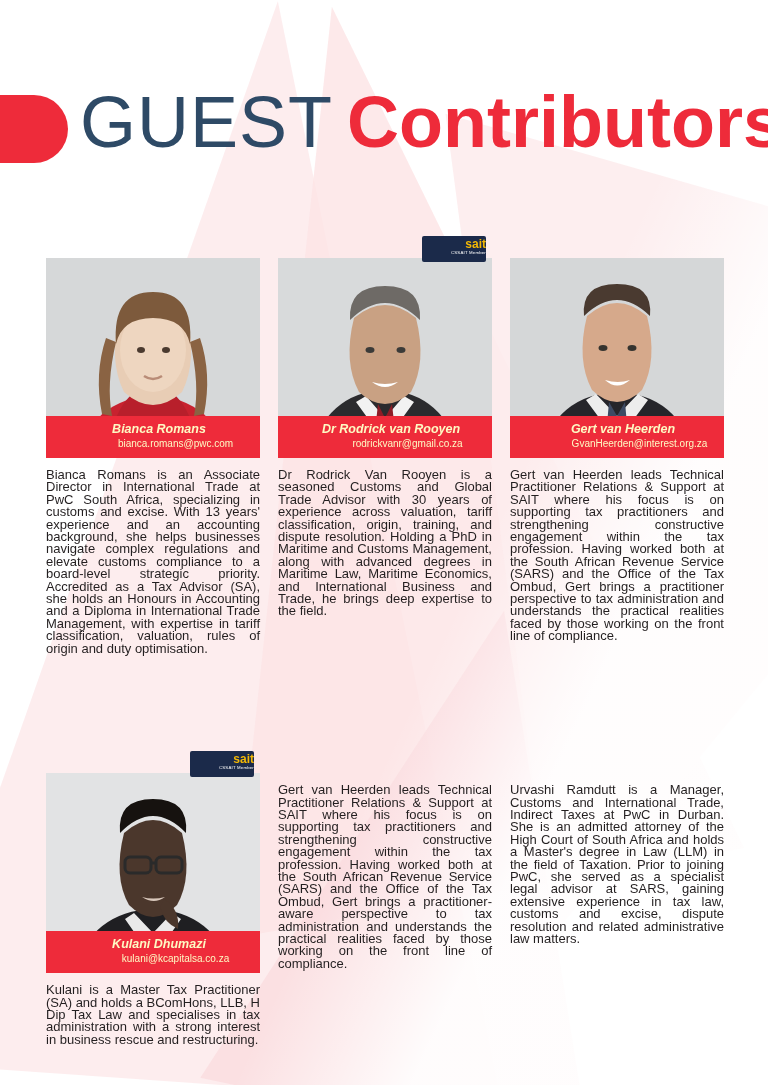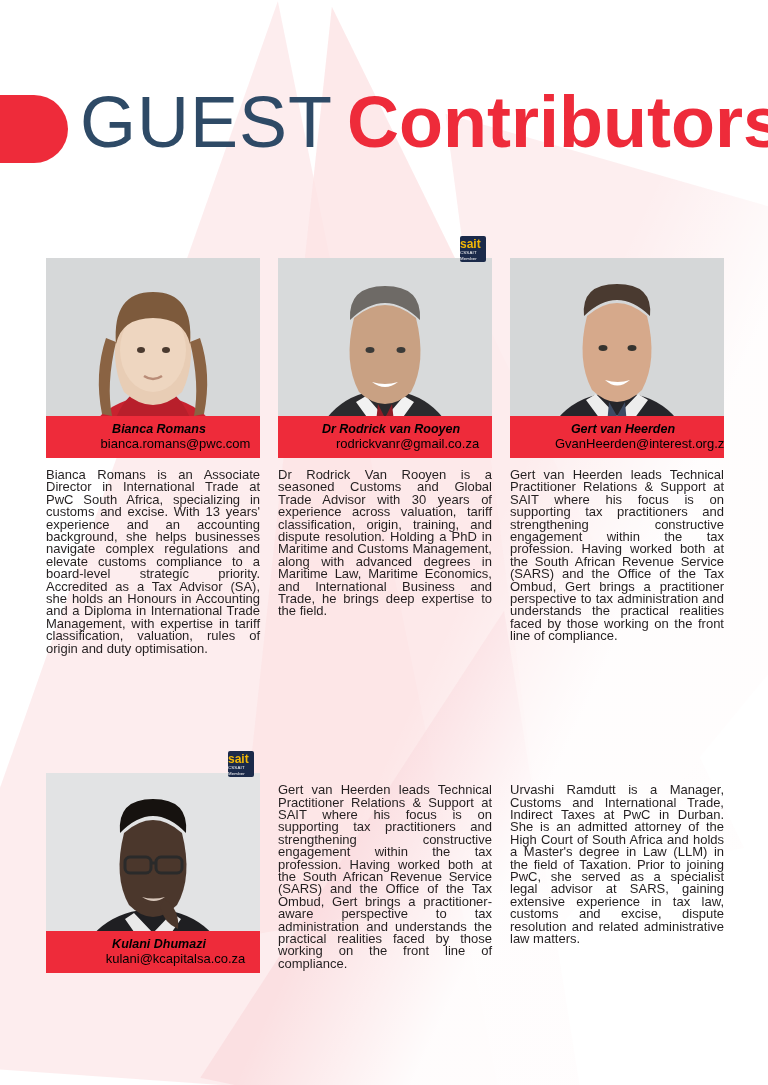--- a/index.html
+++ b/index.html
@@ -103,47 +103,47 @@
     position:relative;
     overflow:hidden;
     background:#d9d9d9;
   }
   .photo .ph-img{
     position:absolute;inset:0;
   }
   .caption{
     position:absolute;left:0;bottom:0;width:214px;
     background:#ee2b3a;
-    color:#000000;
+    color:#fef9c3;
     text-align:center;
     padding:6px 0 8px 12px;
     box-sizing:border-box;
   }
   .cap-name{
     font-size:12.5px;font-weight:bold;font-style:italic;line-height:15px;
     display:block;
   }
   .cap-mail{
-    font-size:13px;line-height:13px;display:block;margin-left:33px;
+    font-size:10px;line-height:13px;display:block;margin-left:33px;
   }
   .bio{
     margin-top:11px;
     font-size:13px;
     line-height:12.4px;
     color:#231f20;
     text-align:justify;
     width:214px;
   }
   .sait-badge{
     position:absolute;top:-22px;right:6px;
-    width:26px;height:26px;
+    width:64px;height:26px;
     background:#1b2a4a;
     border-radius:2px;
     z-index:5;
-    text-align:left;
+    text-align:right;
     padding-top:2px;
     box-sizing:border-box;
   }
   .sait-badge .s-word{
     display:block;color:#f2b705;font-size:12px;font-weight:bold;line-height:12px;
     font-family:"Liberation Sans", sans-serif;
   }
   .sait-badge .s-sub{
     display:block;color:#ffffff;font-size:4.3px;line-height:6px;letter-spacing:.2px;
   }
@@ -262,20 +262,21 @@
             <rect x="110" y="84" width="26" height="16" rx="5" fill="none" stroke="#2a2a2a" stroke-width="3"></rect>
             <line x1="105" y1="90" x2="110" y2="90" stroke="#2a2a2a" stroke-width="3"></line>
             <path d="M96 124 q12 8 23 0 q-12 3 -23 0z" fill="#d8c7bb"></path>
             <path d="M118 126 q16 10 14 30 q-14 -6 -18 -22z" fill="#4b372c"></path>
           </svg>
           <div class="caption">
             <span class="cap-name">Kulani Dhumazi</span>
             <span class="cap-mail">kulani@kcapitalsa.co.za</span>
           </div>
         </div>
+        <div class="bio">Kulani is a Master Tax Practitioner (SA) and holds a BComHons, LLB, H Dip Tax Law and specialises in tax administration with a strong interest in business rescue and restructuring.</div>
       </div>
 
       <div class="card">
         <div class="bio">Gert van Heerden leads Technical Practitioner Relations &amp; Support at SAIT where his focus is on supporting tax practitioners and strengthening constructive engagement within the tax profession. Having worked both at the South African Revenue Service (SARS) and the Office of the Tax Ombud, Gert brings a practitioner-aware perspective to tax administration and understands the practical realities faced by those working on the front line of compliance.</div>
       </div>
 
       <div class="card">
         <div class="bio">Urvashi Ramdutt is a Manager, Customs and International Trade, Indirect Taxes at PwC in Durban. She is an admitted attorney of the High Court of South Africa and holds a Master's degree in Law (LLM) in the field of Taxation. Prior to joining PwC, she served as a specialist legal advisor at SARS, gaining extensive experience in tax law, customs and excise, dispute resolution and related administrative law matters.</div>
       </div>
 

